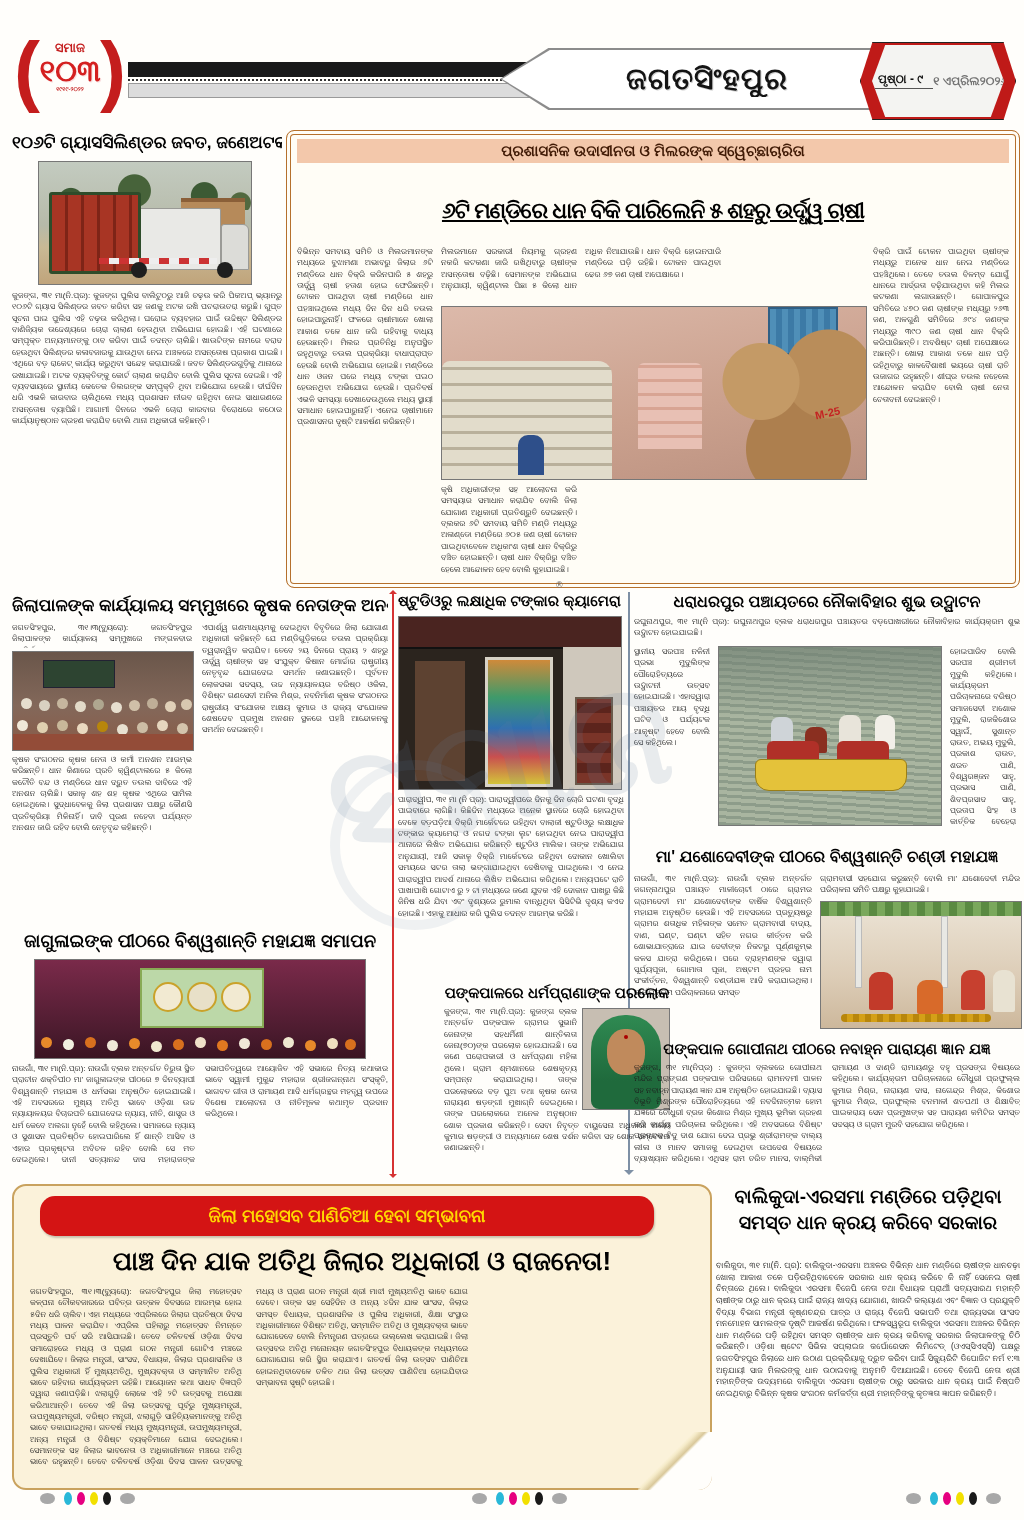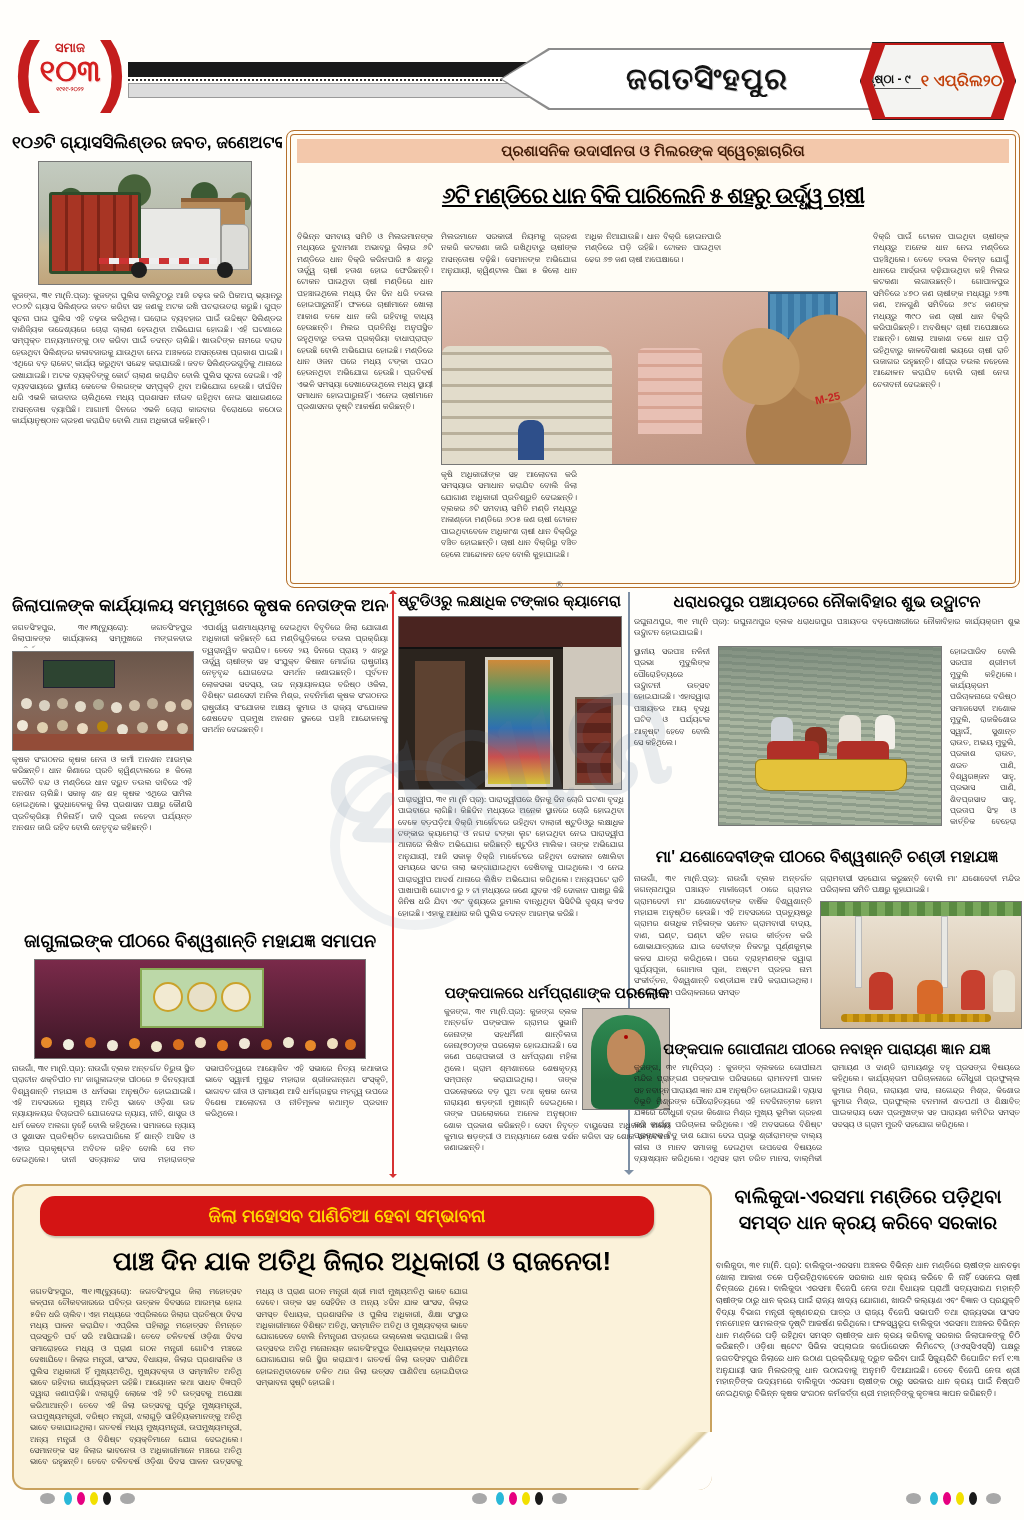--- a/index.html
+++ b/index.html
@@ -30,21 +30,21 @@
   #pennant .mast{font-size:30px;font-weight:bold;color:#141414;letter-spacing:1px;
            text-shadow:1px 1px 0 #cfcfcf;white-space:nowrap;overflow:hidden;}
   #badge{left:860px;top:42px;width:156px;height:78px;}
   #badge .redhex{position:absolute;inset:0;background:#bf1a18;
            clip-path:polygon(8% 0,92% 0,100% 50%,92% 100%,8% 100%,0 50%);border:1px solid #222;}
   #badge .whitehex{position:absolute;left:12px;right:12px;top:3px;bottom:3px;background:#f4f4f2;
            clip-path:polygon(10% 0,90% 0,100% 50%,90% 100%,10% 100%,0 50%);
            display:flex;align-items:center;justify-content:center;}
   #badge .pg{font-size:12px;font-weight:bold;color:#111;border-bottom:1px solid #555;
            padding:0 10px 2px;margin-bottom:2px;white-space:nowrap;}
-  #badge .dt{font-size:16px;font-weight:bold;color:#c2410c;line-height:1.2;white-space:nowrap;}
+  #badge .dt{font-size:12px;font-weight:bold;color:#737373;line-height:1.2;white-space:nowrap;}
 
   
   #gas{left:12px;top:130px;width:270px;height:458px;}
   #gas .hl{font-size:17px;height:26px;line-height:26px;}
   #gas-photo{margin:5px 0 5px 26px;width:212px;height:122px;}
   #gas .body-txt{height:292px;}
   .truck-sky{position:absolute;inset:0;background:linear-gradient(#c3cbc0,#b6baa9 52%,#c9b995 70%,#c0a47b);}
   .truck-trees{position:absolute;left:0;top:0;width:100%;height:48px;
       background:radial-gradient(circle at 15% 80%,#3c5a34 12px,transparent 13px),
                  radial-gradient(circle at 45% 60%,#47633a 16px,transparent 17px),
@@ -62,21 +62,21 @@
   .truck-cage{position:absolute;left:10px;top:30px;width:86px;height:76px;border:3px solid #2e4c2a;
       background:repeating-linear-gradient(90deg,#a83524 0 13px,#7e2417 13px 16px);
       border-radius:3px;}
   .truck-stripe{position:absolute;left:60px;bottom:20px;width:118px;height:6px;
       background:repeating-linear-gradient(90deg,#c33 0 10px,#eee 10px 20px);}
 
   
   #paddy{left:286px;top:130px;width:732px;height:456px;background:#fffdf6;
          border:1px solid #b5702c;border-radius:8px;
          box-shadow:inset 0 0 0 3px #fffdf6,inset 0 0 0 4px #b5702c;}
-  #paddy .kicker{margin:8px 10px 0;height:24px;line-height:24px;background:#f3c8ab;
+  #paddy .kicker{margin:8px 10px 15px;height:24px;line-height:24px;background:#f3c8ab;
          font-size:15px;font-weight:bold;color:#401a05;text-align:center;
          white-space:nowrap;overflow:hidden;}
   #paddy .hl{font-size:22px;height:66px;line-height:66px;letter-spacing:-1px;text-decoration:underline;}
   #paddy-body{position:relative;margin:2px 10px;height:340px;}
   #paddy-body .c{position:absolute;top:0;height:340px;width:136px;}
   #pcol1{left:0;} #pcol5{left:576px;width:136px;}
   #ptop{position:absolute;left:144px;top:0;width:424px;height:56px;column-count:3;column-gap:8px;column-fill:auto;}
   #paddy-photo{position:absolute;left:144px;top:60px;width:424px;height:172px;}
   #pbottom{position:absolute;left:144px;top:238px;width:424px;height:100px;column-count:3;column-gap:8px;column-fill:auto;}
   .wh-wall{position:absolute;inset:0;background:linear-gradient(168deg,#dcb9aa,#cba18e 58%,#bb9180);}

